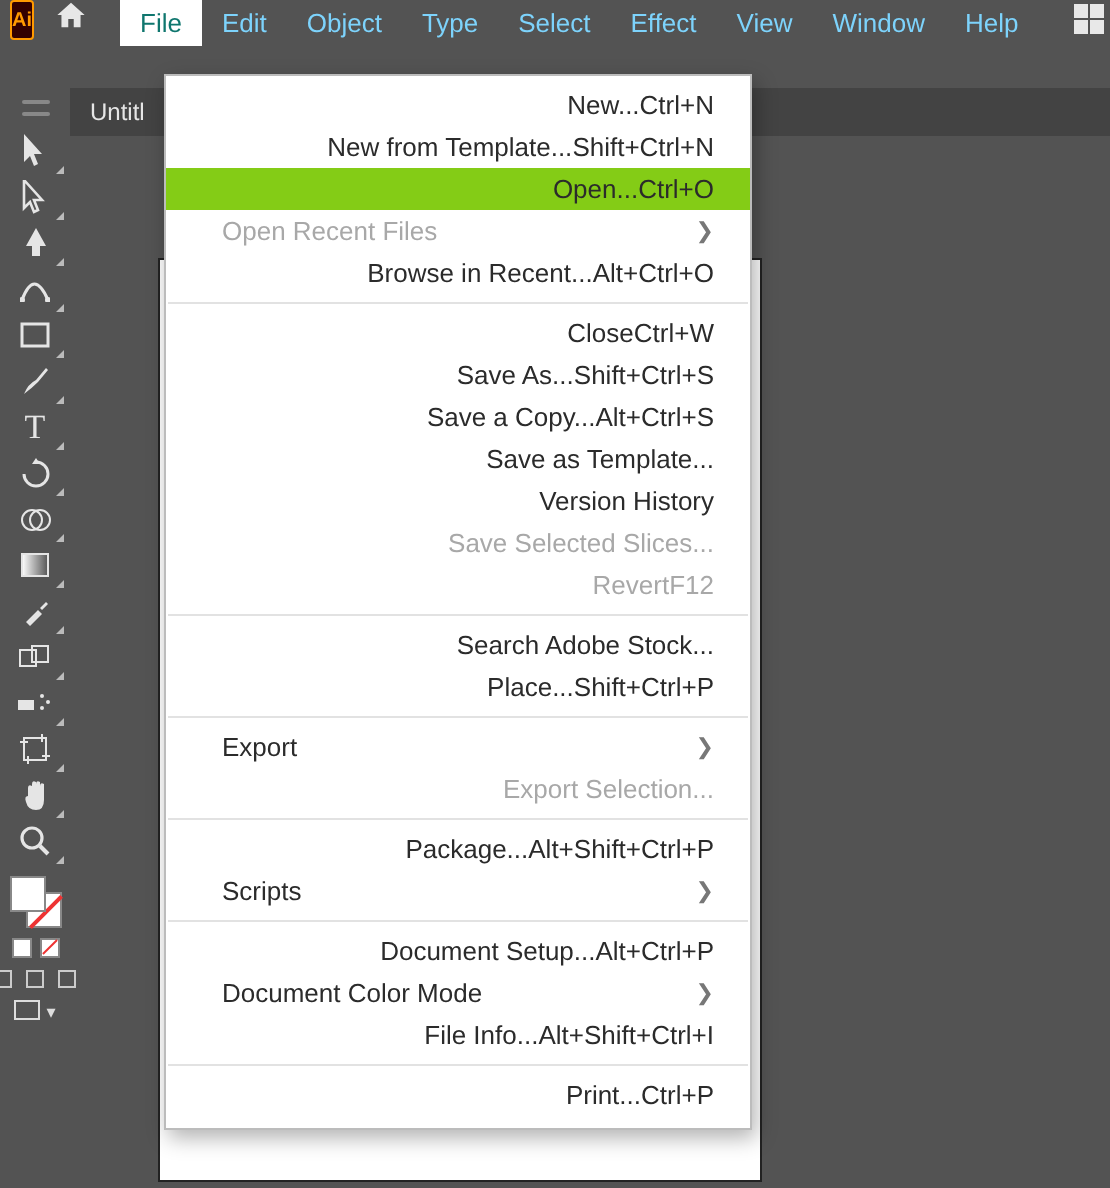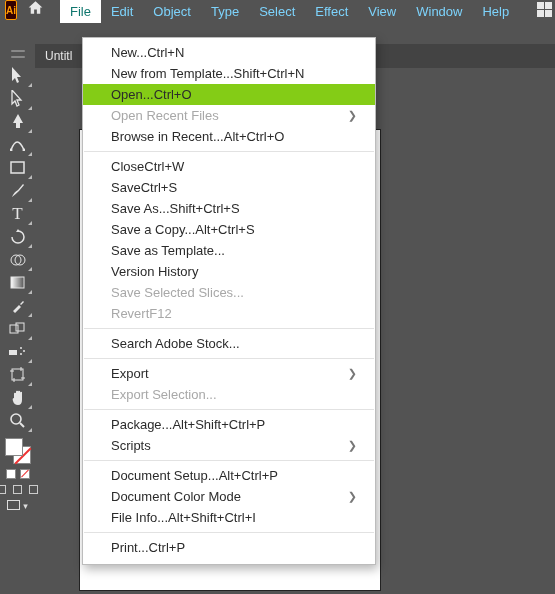--- a/index.html
+++ b/index.html
@@ -128,21 +128,21 @@
     width: 294px;
     background: #ffffff;
     color: #333;
     border: 1px solid #bcbcbc;
     box-shadow: 2px 4px 10px rgba(0,0,0,0.3);
     padding: 4px 0 6px;
     font-size: 13px;
   }
   .dd-item {
     display: flex;
-    justify-content: flex-start;
+    justify-content: flex-end;
     align-items: center;
     padding: 3px 18px 3px 28px;
     color: #2b2b2b;
     white-space: nowrap;
   }
   .dd-item.selected {
     background: #84cc16;
   }
   .dd-item.disabled {
     color: #a8a8a8;
@@ -350,24 +350,20 @@
     <div class="dd-item">
       <span>Browse in Recent...</span>
       <span class="sc">Alt+Ctrl+O</span>
     </div>
     <div class="dd-sep"></div>
     <div class="dd-item">
       <span>Close</span>
       <span class="sc">Ctrl+W</span>
     </div>
     <div class="dd-item">
-      <span>Save</span>
-      <span class="sc">Ctrl+S</span>
-    </div>
-    <div class="dd-item">
       <span>Save As...</span>
       <span class="sc">Shift+Ctrl+S</span>
     </div>
     <div class="dd-item">
       <span>Save a Copy...</span>
       <span class="sc">Alt+Ctrl+S</span>
     </div>
     <div class="dd-item">
       <span>Save as Template...</span>
     </div>
@@ -378,20 +374,24 @@
       <span>Save Selected Slices...</span>
     </div>
     <div class="dd-item disabled">
       <span>Revert</span>
       <span class="sc">F12</span>
     </div>
     <div class="dd-sep"></div>
     <div class="dd-item">
       <span>Search Adobe Stock...</span>
     </div>
+    <div class="dd-item">
+      <span>Place...</span>
+      <span class="sc">Shift+Ctrl+P</span>
+    </div>
     <div class="dd-sep"></div>
     <div class="dd-item">
       <span>Export</span>
       <span class="sub">❯</span>
     </div>
     <div class="dd-item disabled">
       <span>Export Selection...</span>
     </div>
     <div class="dd-sep"></div>
     <div class="dd-item">

